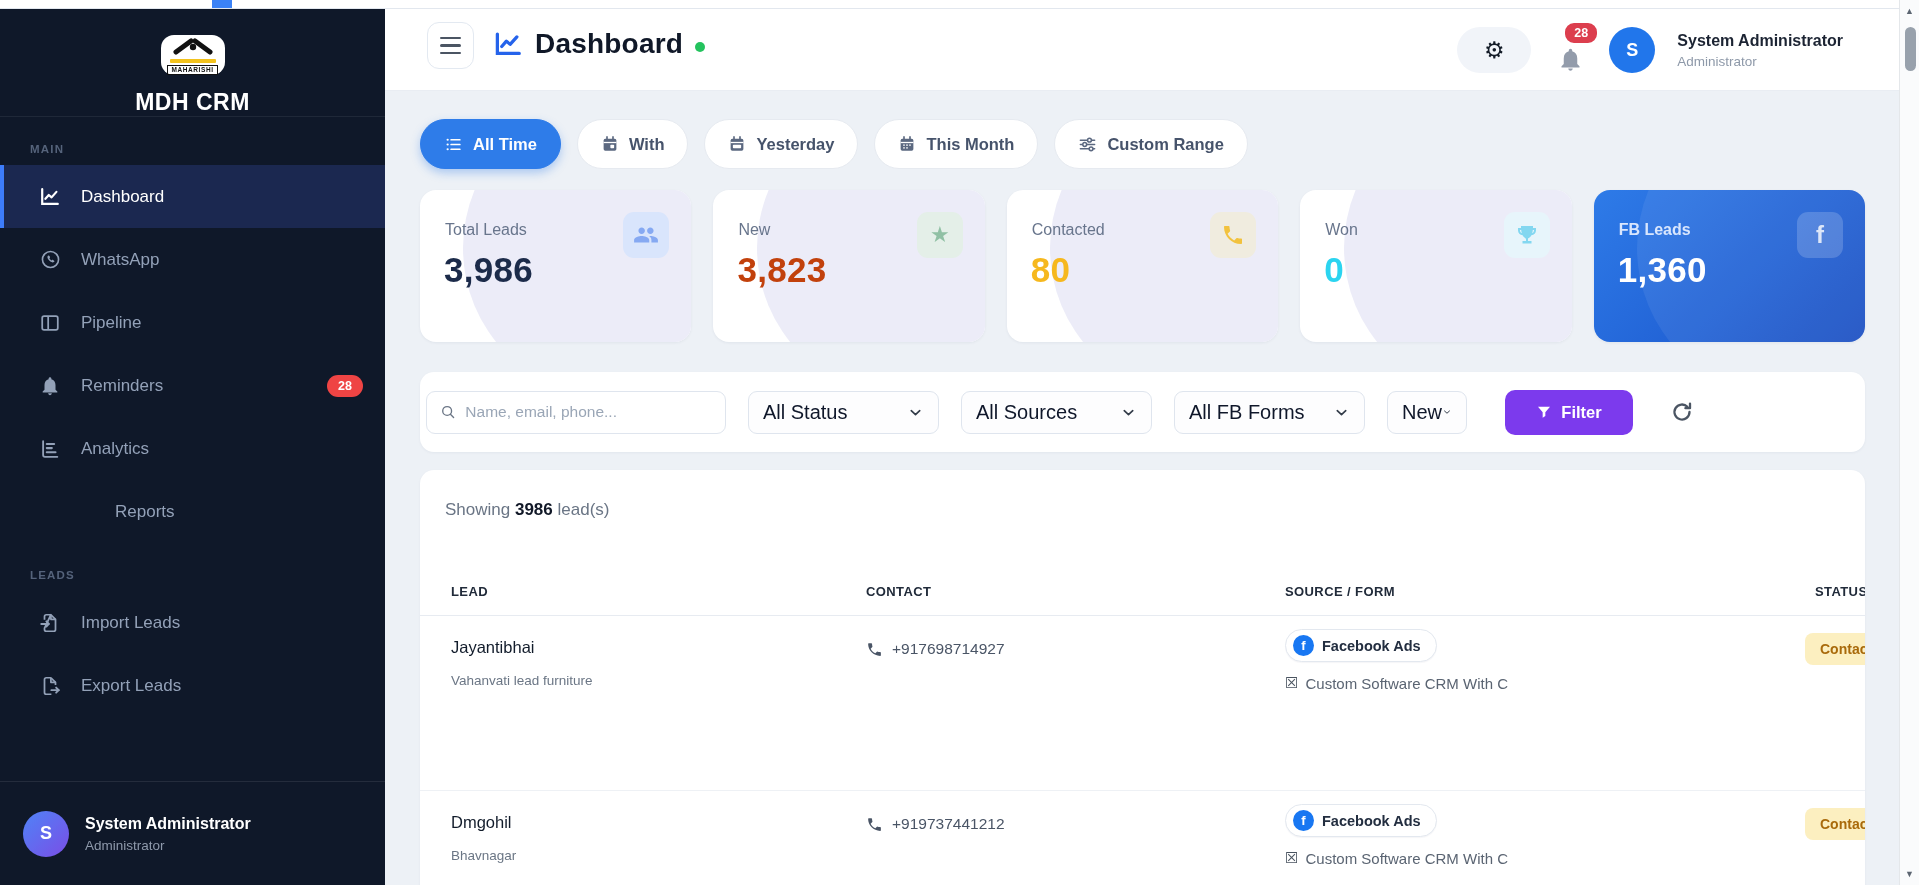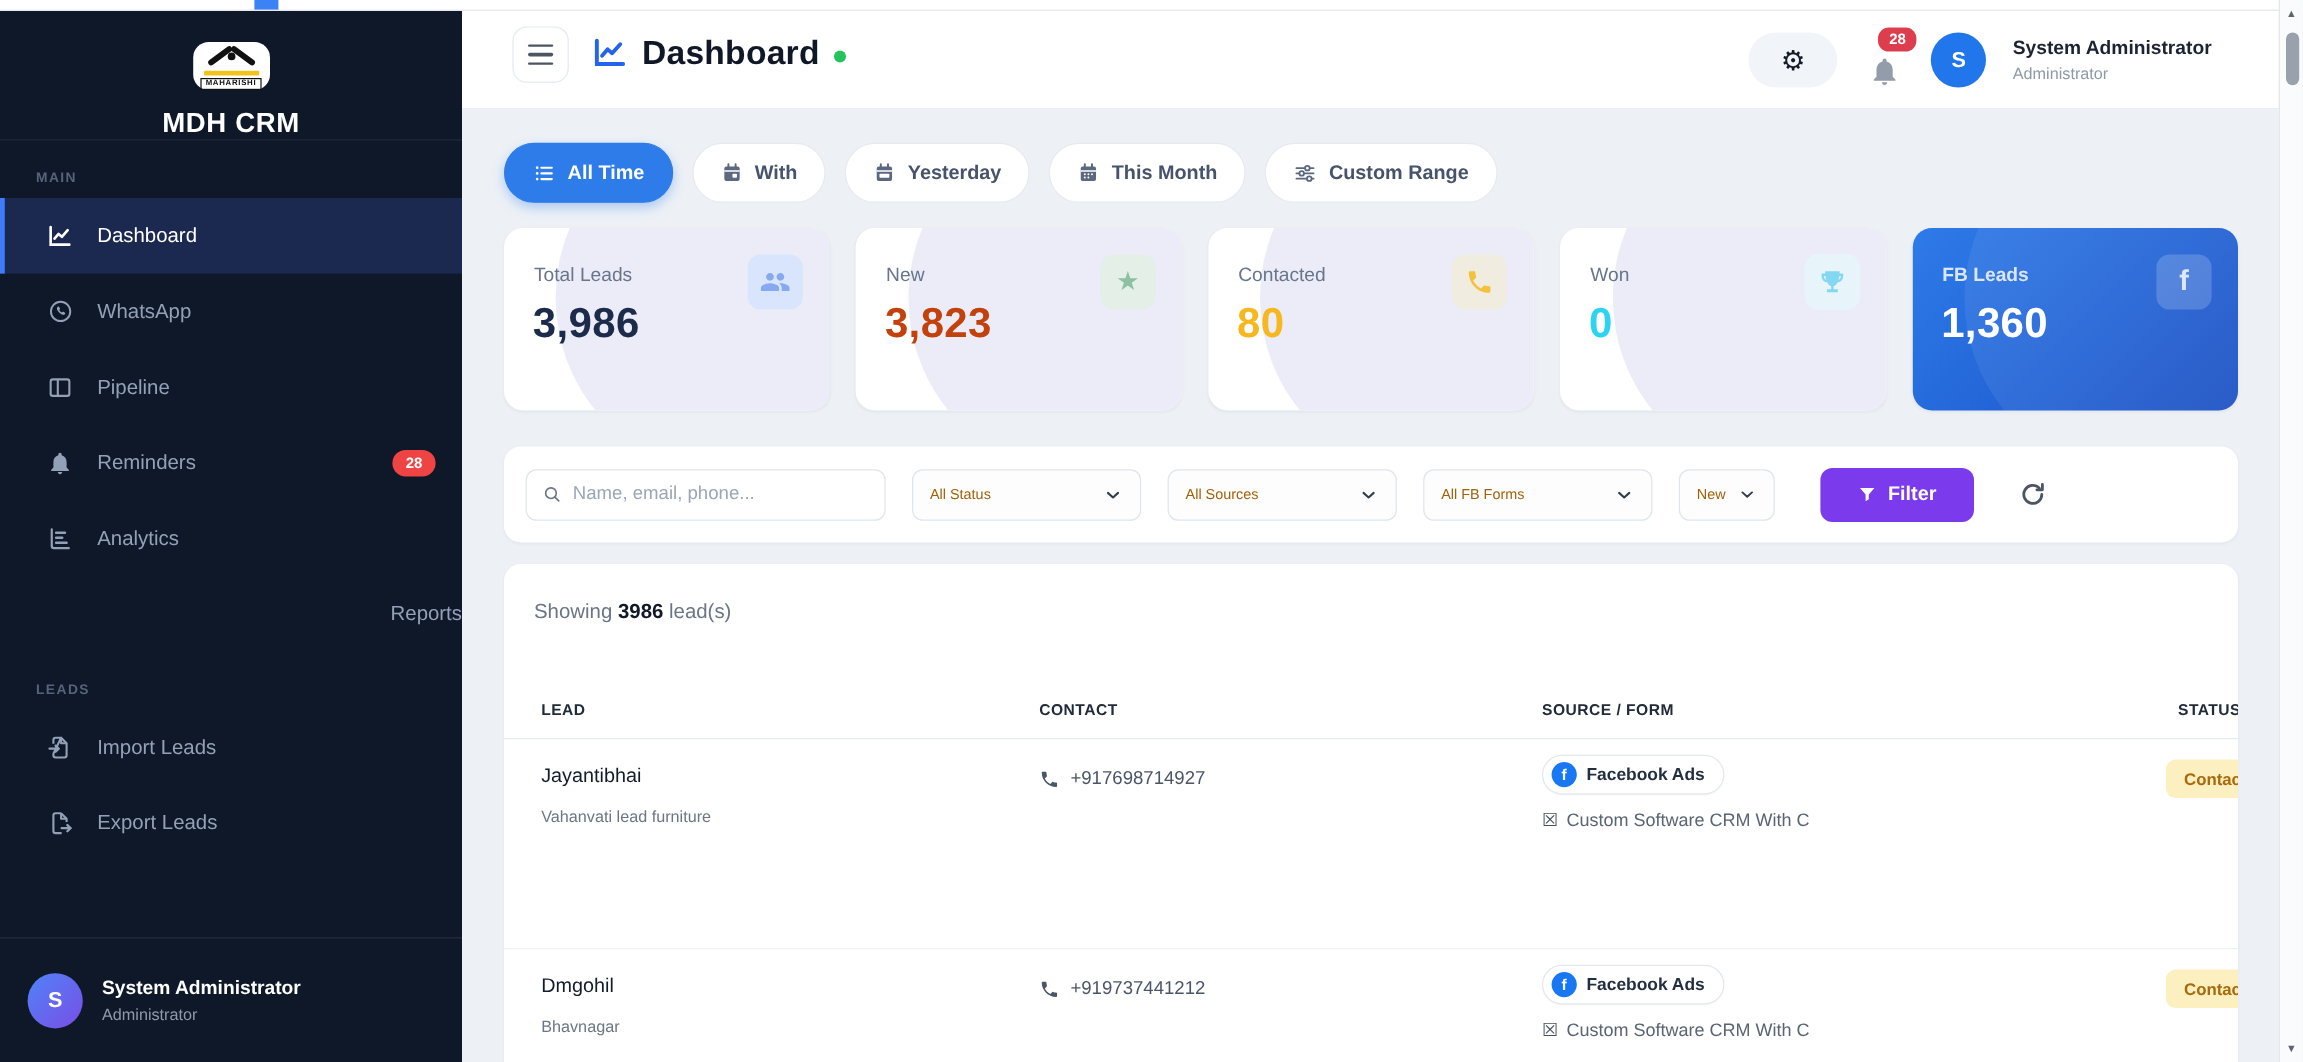--- a/index.html
+++ b/index.html
@@ -15,21 +15,21 @@
   .sidebar { position:absolute; left:0; top:9px; width:385px; height:876px; background:#0f1829; z-index:30; }
   .brand { height:108px; display:flex; flex-direction:column; align-items:center; padding-top:26px; border-bottom:1px solid rgba(255,255,255,.07); }
   .logo-box { width:64px; height:64px; background:#ffffff; border-radius:13px; display:flex; flex-direction:column; align-items:center; justify-content:center; gap:2px; }
   .logo-band { width:46px; height:4px; background:#f2c21d; border-radius:1px; }
   .logo-caption { font-size:6.5px; font-weight:bold; color:#111; letter-spacing:.6px; border:1px solid #111; padding:0 3px; line-height:8px; }
   .brand-title { margin-top:14px; color:#ffffff; font-size:23px; font-weight:800; letter-spacing:.5px; }
   .nav-section-label { padding:26px 0 10px 30px; font-size:11.5px; font-weight:bold; letter-spacing:1.2px; color:#55637b; }
   .nav-item { position:relative; height:63px; display:flex; align-items:center; padding-left:38px; color:#93a1b8; font-size:17px; cursor:pointer; }
   .nav-item .nicon { width:24px; height:24px; margin-right:19px; display:flex; align-items:center; justify-content:center; flex:0 0 24px; }
   .nav-item.active { background:#1b2850; color:#ffffff; border-left:4px solid #3d7cfa; padding-left:34px; }
-  .nav-item.noicon { padding-left:81px;justify-content:flex-end; }
+  .nav-item.noicon { padding-left:115px; }
   .nav-badge { position:absolute; right:22px; top:50%; transform:translateY(-50%); background:#ef4444; color:#fff; font-size:12.5px; font-weight:bold; padding:4px 11px; border-radius:12px; }
   .side-footer { position:absolute; left:0; bottom:0; width:100%; height:104px; border-top:1px solid rgba(255,255,255,.09); display:flex; align-items:center; padding-left:23px; }
   .avatar-grad { width:46px; height:46px; border-radius:50%; background:linear-gradient(135deg,#4f83f7,#7a4ee6); color:#fff; font-weight:800; font-size:18px; display:flex; align-items:center; justify-content:center; }
   .side-user-name { color:#ffffff; font-size:16px; font-weight:700; }
   .side-user-role { color:#8e99ab; font-size:13.5px; margin-top:5px; }
 
   
   .header { position:absolute; left:385px; top:9px; width:1514px; height:82px; background:#ffffff; border-bottom:1px solid #e9edf3; z-index:20; }
   .hamburger { position:absolute; left:42px; top:13px; width:47px; height:47px; border:1px solid #e3e9f1; border-radius:12px; display:flex; flex-direction:column; align-items:center; justify-content:center; gap:5px; cursor:pointer; background:#fff; }
   .hamburger span { display:block; width:21px; height:2.5px; background:#4b5563; border-radius:2px; }
@@ -62,25 +62,25 @@
   .stat-label { position:absolute; left:25px; top:31px; font-size:16px; color:#68758c; }
   .stat-card.fb .stat-label { color:#d9e6fd; font-weight:600; }
   .stat-value { position:absolute; left:24px; top:60px; font-size:35px; font-weight:800; letter-spacing:.3px; }
   .stat-icon { position:absolute; right:22px; top:22px; width:46px; height:46px; border-radius:11px; display:flex; align-items:center; justify-content:center; }
   .si-users { background:#d9e5fc; color:#86a9f2; }
   .si-star  { background:#e4efe8; color:#90c0a4; font-size:22px; }
   .si-phone { background:#f0ecdf; color:#f2c23e; }
   .si-trophy{ background:#e7f5fb; color:#83d7f0; }
   .si-fb    { background:rgba(255,255,255,.18); color:rgba(255,255,255,.8); font-size:24px; font-weight:800; }
 
-  .filter-card { position:absolute; left:35px; top:281px; width:1445px; height:80px; background:#ffffff; border-radius:14px; box-shadow:0 1px 3px rgba(20,35,70,.05); display:flex; align-items:center; padding:0 18px; gap:22px; }
+  .filter-card { position:absolute; left:35px; top:281px; width:1445px; height:80px; background:#ffffff; border-radius:14px; box-shadow:0 1px 3px rgba(20,35,70,.05); display:flex; align-items:center; padding:0 6px; gap:22px; }
   .search-box { width:300px; height:43px; border:1px solid #dfe5ee; border-radius:9px; display:flex; align-items:center; padding:0 13px; gap:9px; background:#fff; }
   .search-box input { border:none; outline:none; font-size:15.5px; color:#33404f; width:100%; font-family:inherit; background:transparent; }
   .search-box input::placeholder { color:#9aa6b6; }
-  .select { height:43px; border:1px solid #dfe5ee; border-radius:9px; background:#fdfdfe; display:flex; align-items:center; justify-content:space-between; padding:0 14px; font-size:12px; color:#a16207; cursor:pointer; }
+  .select { height:43px; border:1px solid #dfe5ee; border-radius:9px; background:#fdfdfe; display:flex; align-items:center; justify-content:space-between; padding:0 14px; font-size:20px; color:#0f172a; cursor:pointer; }
   .sel-status,.sel-source,.sel-fbform { width:191px; }
   .sel-quick { width:80px; }
   .btn-filter { margin-left:16px; width:128px; height:45px; border:none; border-radius:10px; background:#7c3aed; color:#fff; font-size:16.5px; font-weight:700; display:flex; align-items:center; justify-content:center; gap:9px; cursor:pointer; font-family:inherit; }
   .refresh-btn { margin-left:12px; width:30px; height:30px; display:flex; align-items:center; justify-content:center; color:#4b5563; cursor:pointer; background:none; border:none; }
 
   .table-card { position:absolute; left:35px; top:379px; width:1445px; height:560px; background:#ffffff; border-radius:14px; box-shadow:0 1px 3px rgba(20,35,70,.05); overflow:hidden; }
   .summary { position:absolute; left:25px; top:30px; font-size:17px; color:#6a7585; }
   .summary b { color:#111827; font-weight:700; }
   .thead { position:absolute; left:0; top:110px; width:100%; height:36px; border-bottom:1px solid #e7ebf1; }
   .th { position:absolute; top:4px; font-size:13px; font-weight:bold; color:#212b3a; letter-spacing:.4px; white-space:nowrap; }

